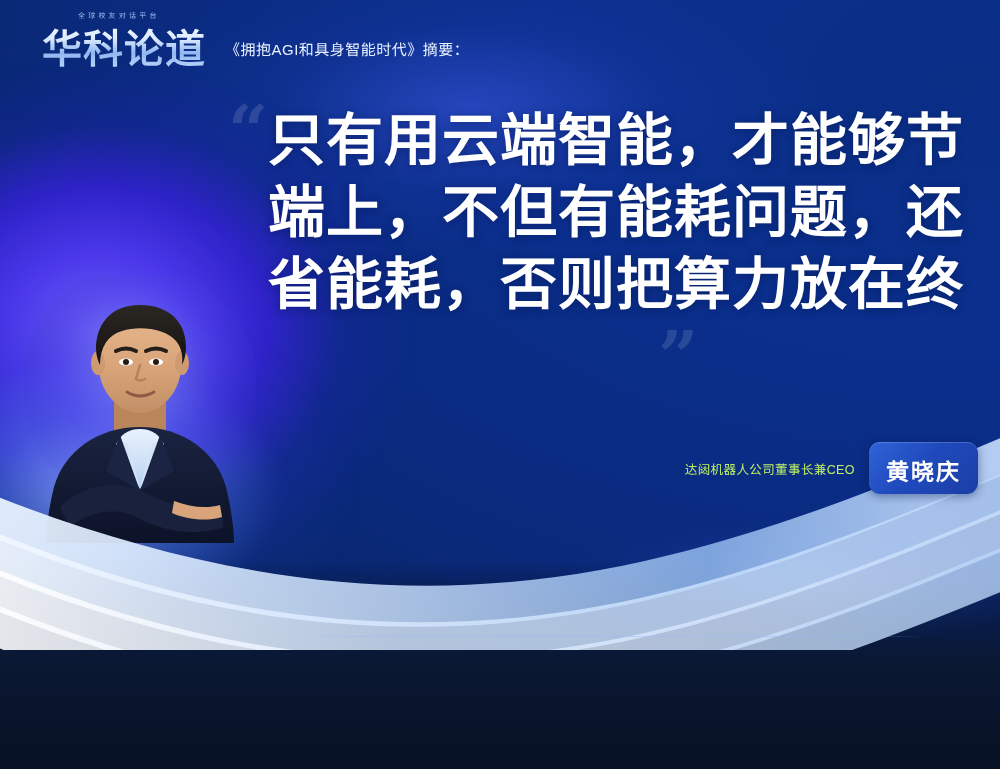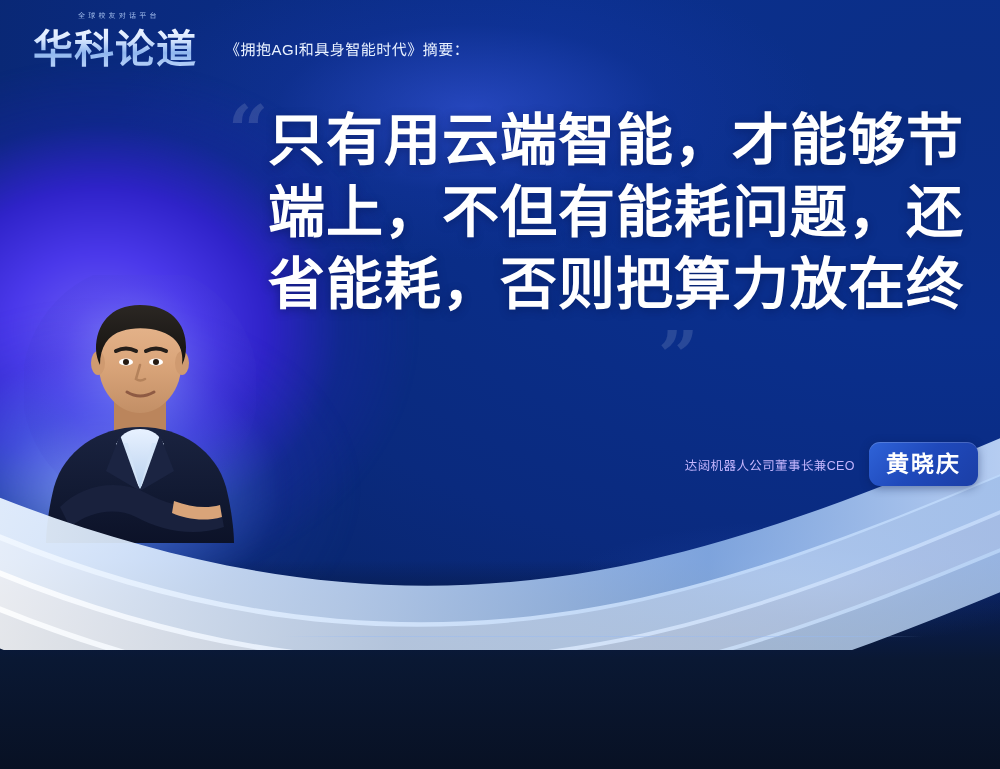--- a/index.html
+++ b/index.html
@@ -50,21 +50,21 @@
   }
   .logo-wrap{
     position:absolute;left:26px;top:8px;width:190px;height:62px;
   }
   .logo-tagline{
     position:absolute;left:52px;top:2px;
     font-size:7px;letter-spacing:3.2px;color:#bcd6ff;opacity:.85;
     white-space:nowrap;
   }
   .logo-text{
-    position:absolute;left:7px;top:9px;
+    position:absolute;left:16px;top:9px;
     font-size:40px;font-weight:bold;letter-spacing:1px;
     background:linear-gradient(180deg,#ffffff 0%,#dbe9ff 38%,#8fb6ef 62%,#cfe2ff 100%);
     -webkit-background-clip:text;background-clip:text;color:transparent;
     -webkit-text-fill-color:transparent;
     text-shadow:none;
     font-family:"DejaVu Sans","Liberation Sans",sans-serif;
   }
   .header-title{
     position:absolute;left:225px;top:38px;
     font-size:15px;color:#e8f1ff;letter-spacing:.5px;white-space:nowrap;
@@ -91,25 +91,25 @@
     text-shadow:0 2px 10px rgba(4,18,70,.45);
     font-family:"DejaVu Sans","Liberation Sans",sans-serif;
   }
 
   
   .attrib{
     position:absolute;right:22px;top:442px;z-index:14;
     display:flex;align-items:center;gap:14px;
   }
   .attrib-role{
-    font-size:12.5px;color:#c4b5fd;letter-spacing:.4px;white-space:nowrap;margin-left:32px;
+    font-size:12.5px;color:#bef264;letter-spacing:.4px;white-space:nowrap;margin-left:32px;
   }
   .attrib-name{
     font-size:23px;color:#ffffff;font-weight:bold;letter-spacing:2px;
-    padding:3px 17px 7px;border-radius:11px;
+    padding:11px 17px 7px;border-radius:11px;
     background:linear-gradient(135deg,#2f63d8 0%,#1f49bb 48%,#1b3ea6 100%);
     box-shadow:0 2px 10px rgba(8,26,80,.45), inset 0 1px 0 rgba(255,255,255,.18);
     white-space:nowrap;
   }
 
   
   .portrait{
     position:absolute;left:24px;top:275px;width:232px;height:268px;z-index:11;
   }
   .portrait svg{display:block;width:100%;height:100%;}

